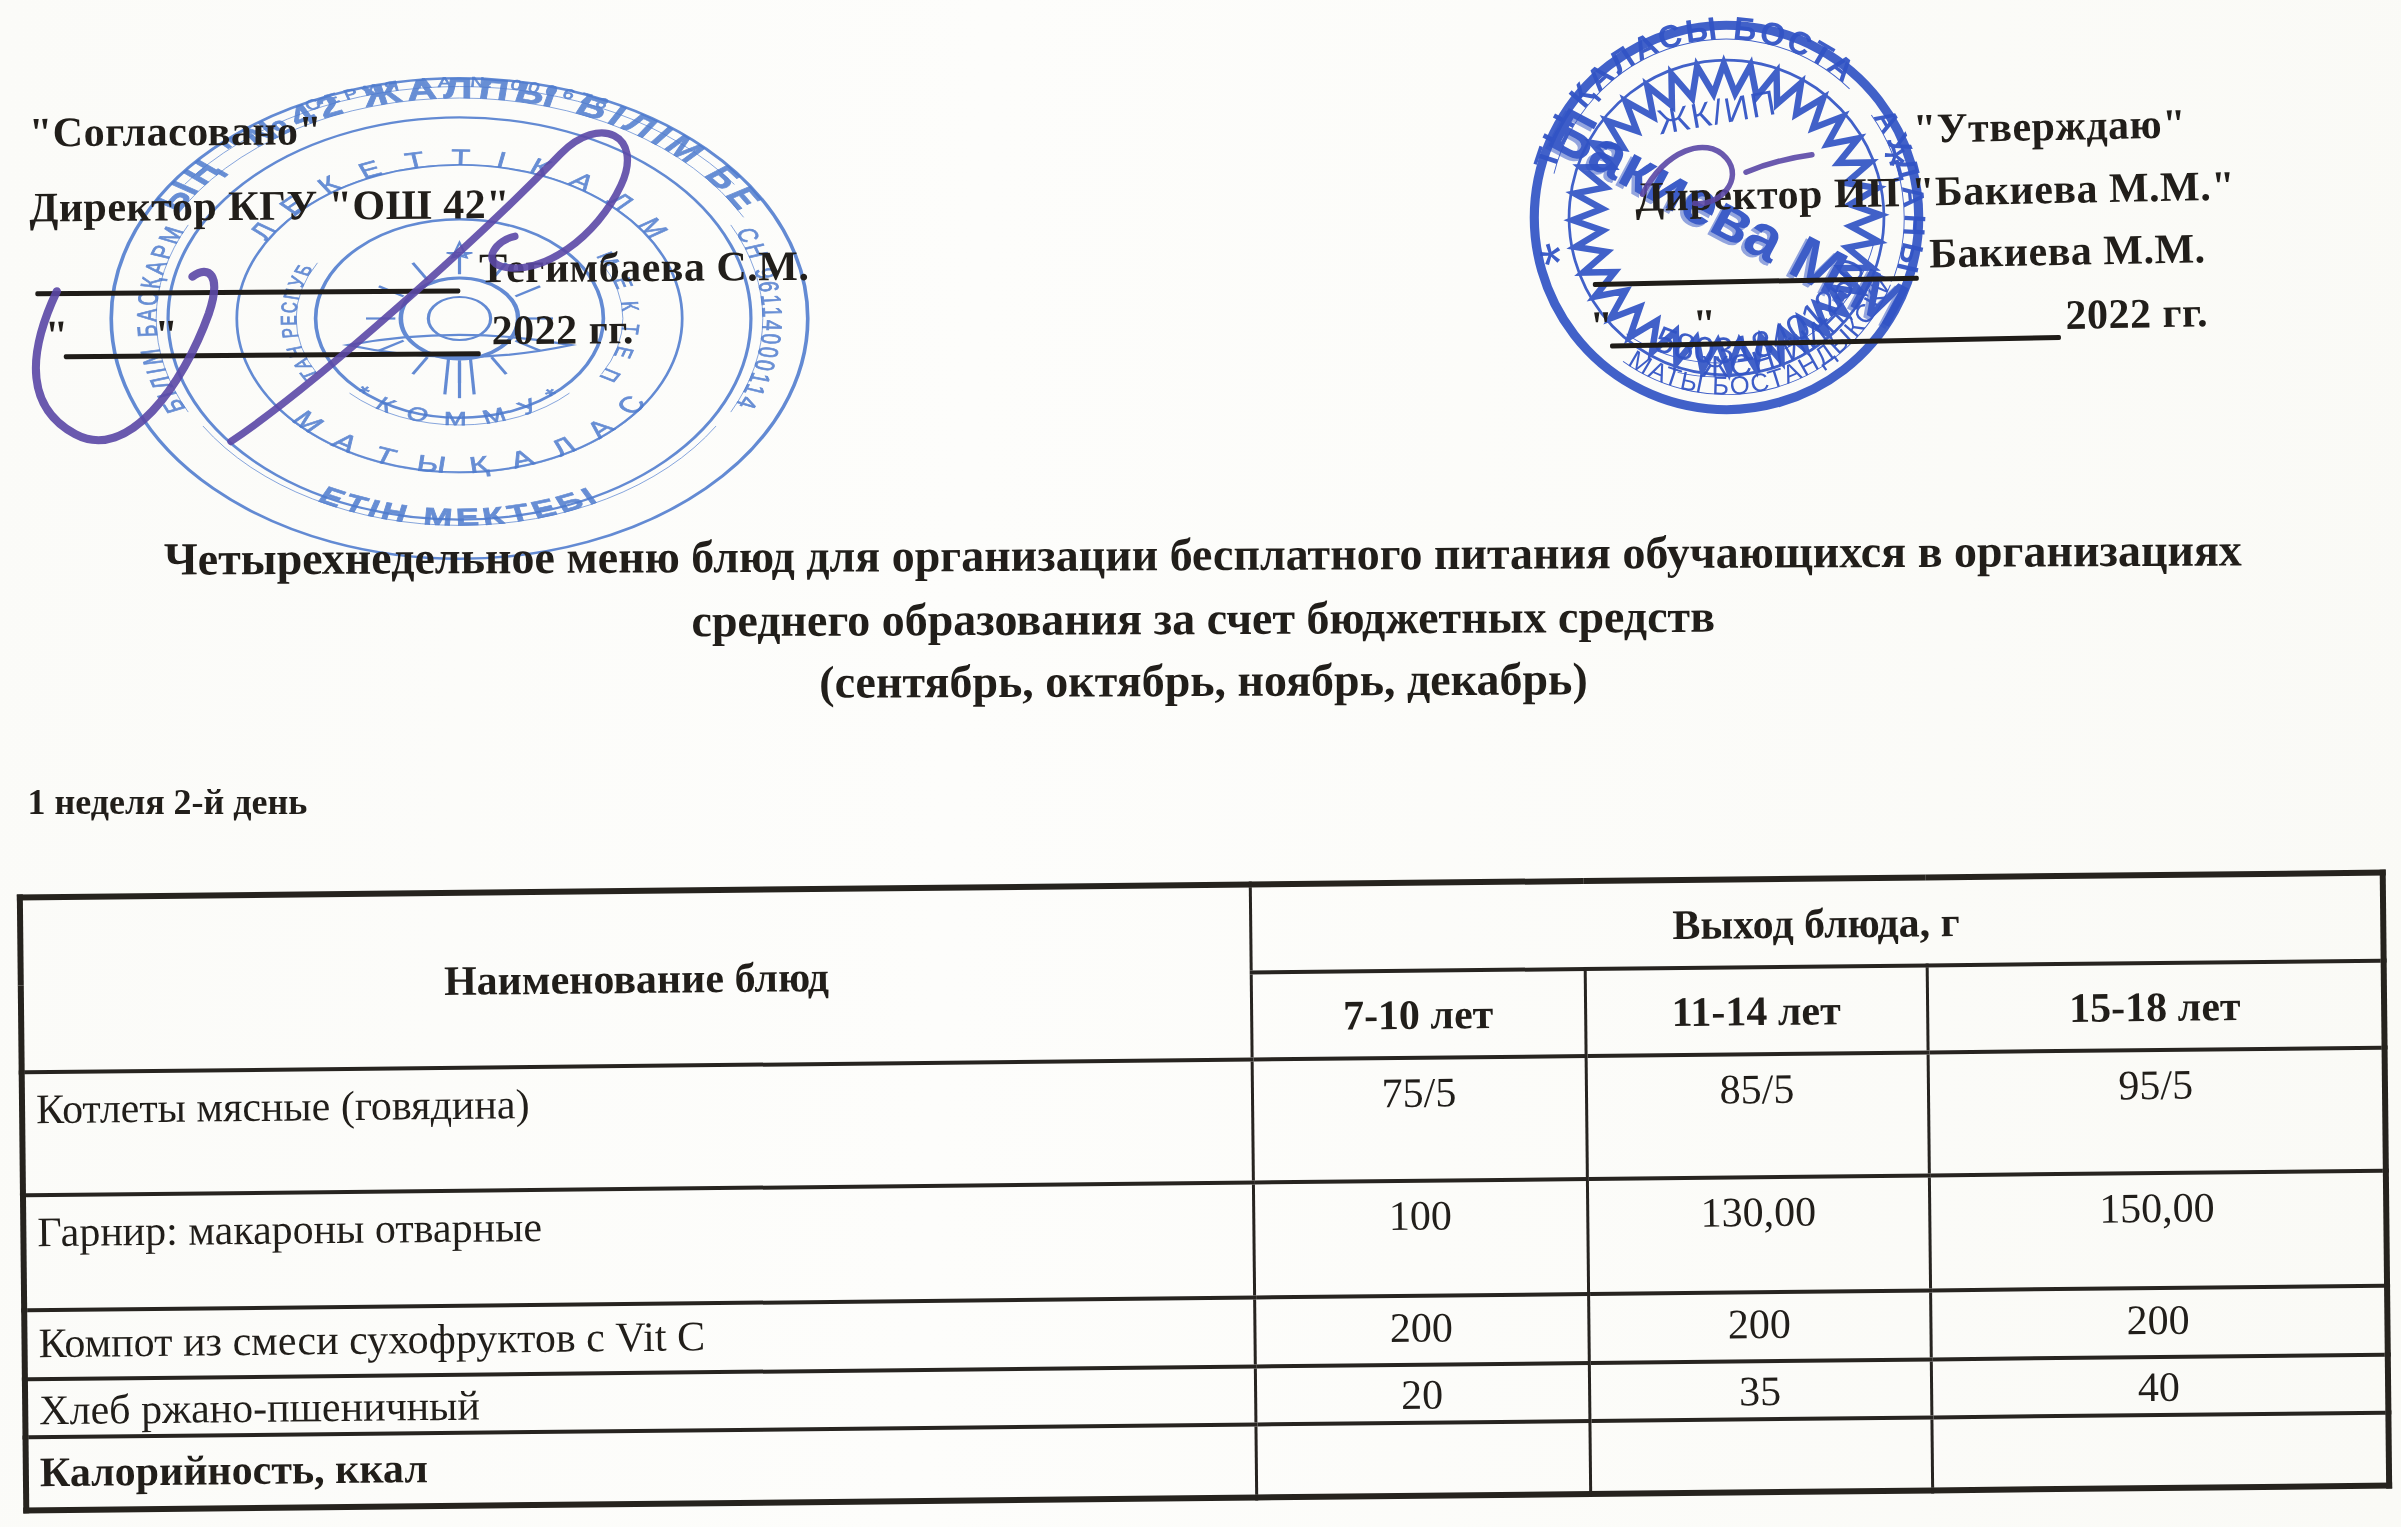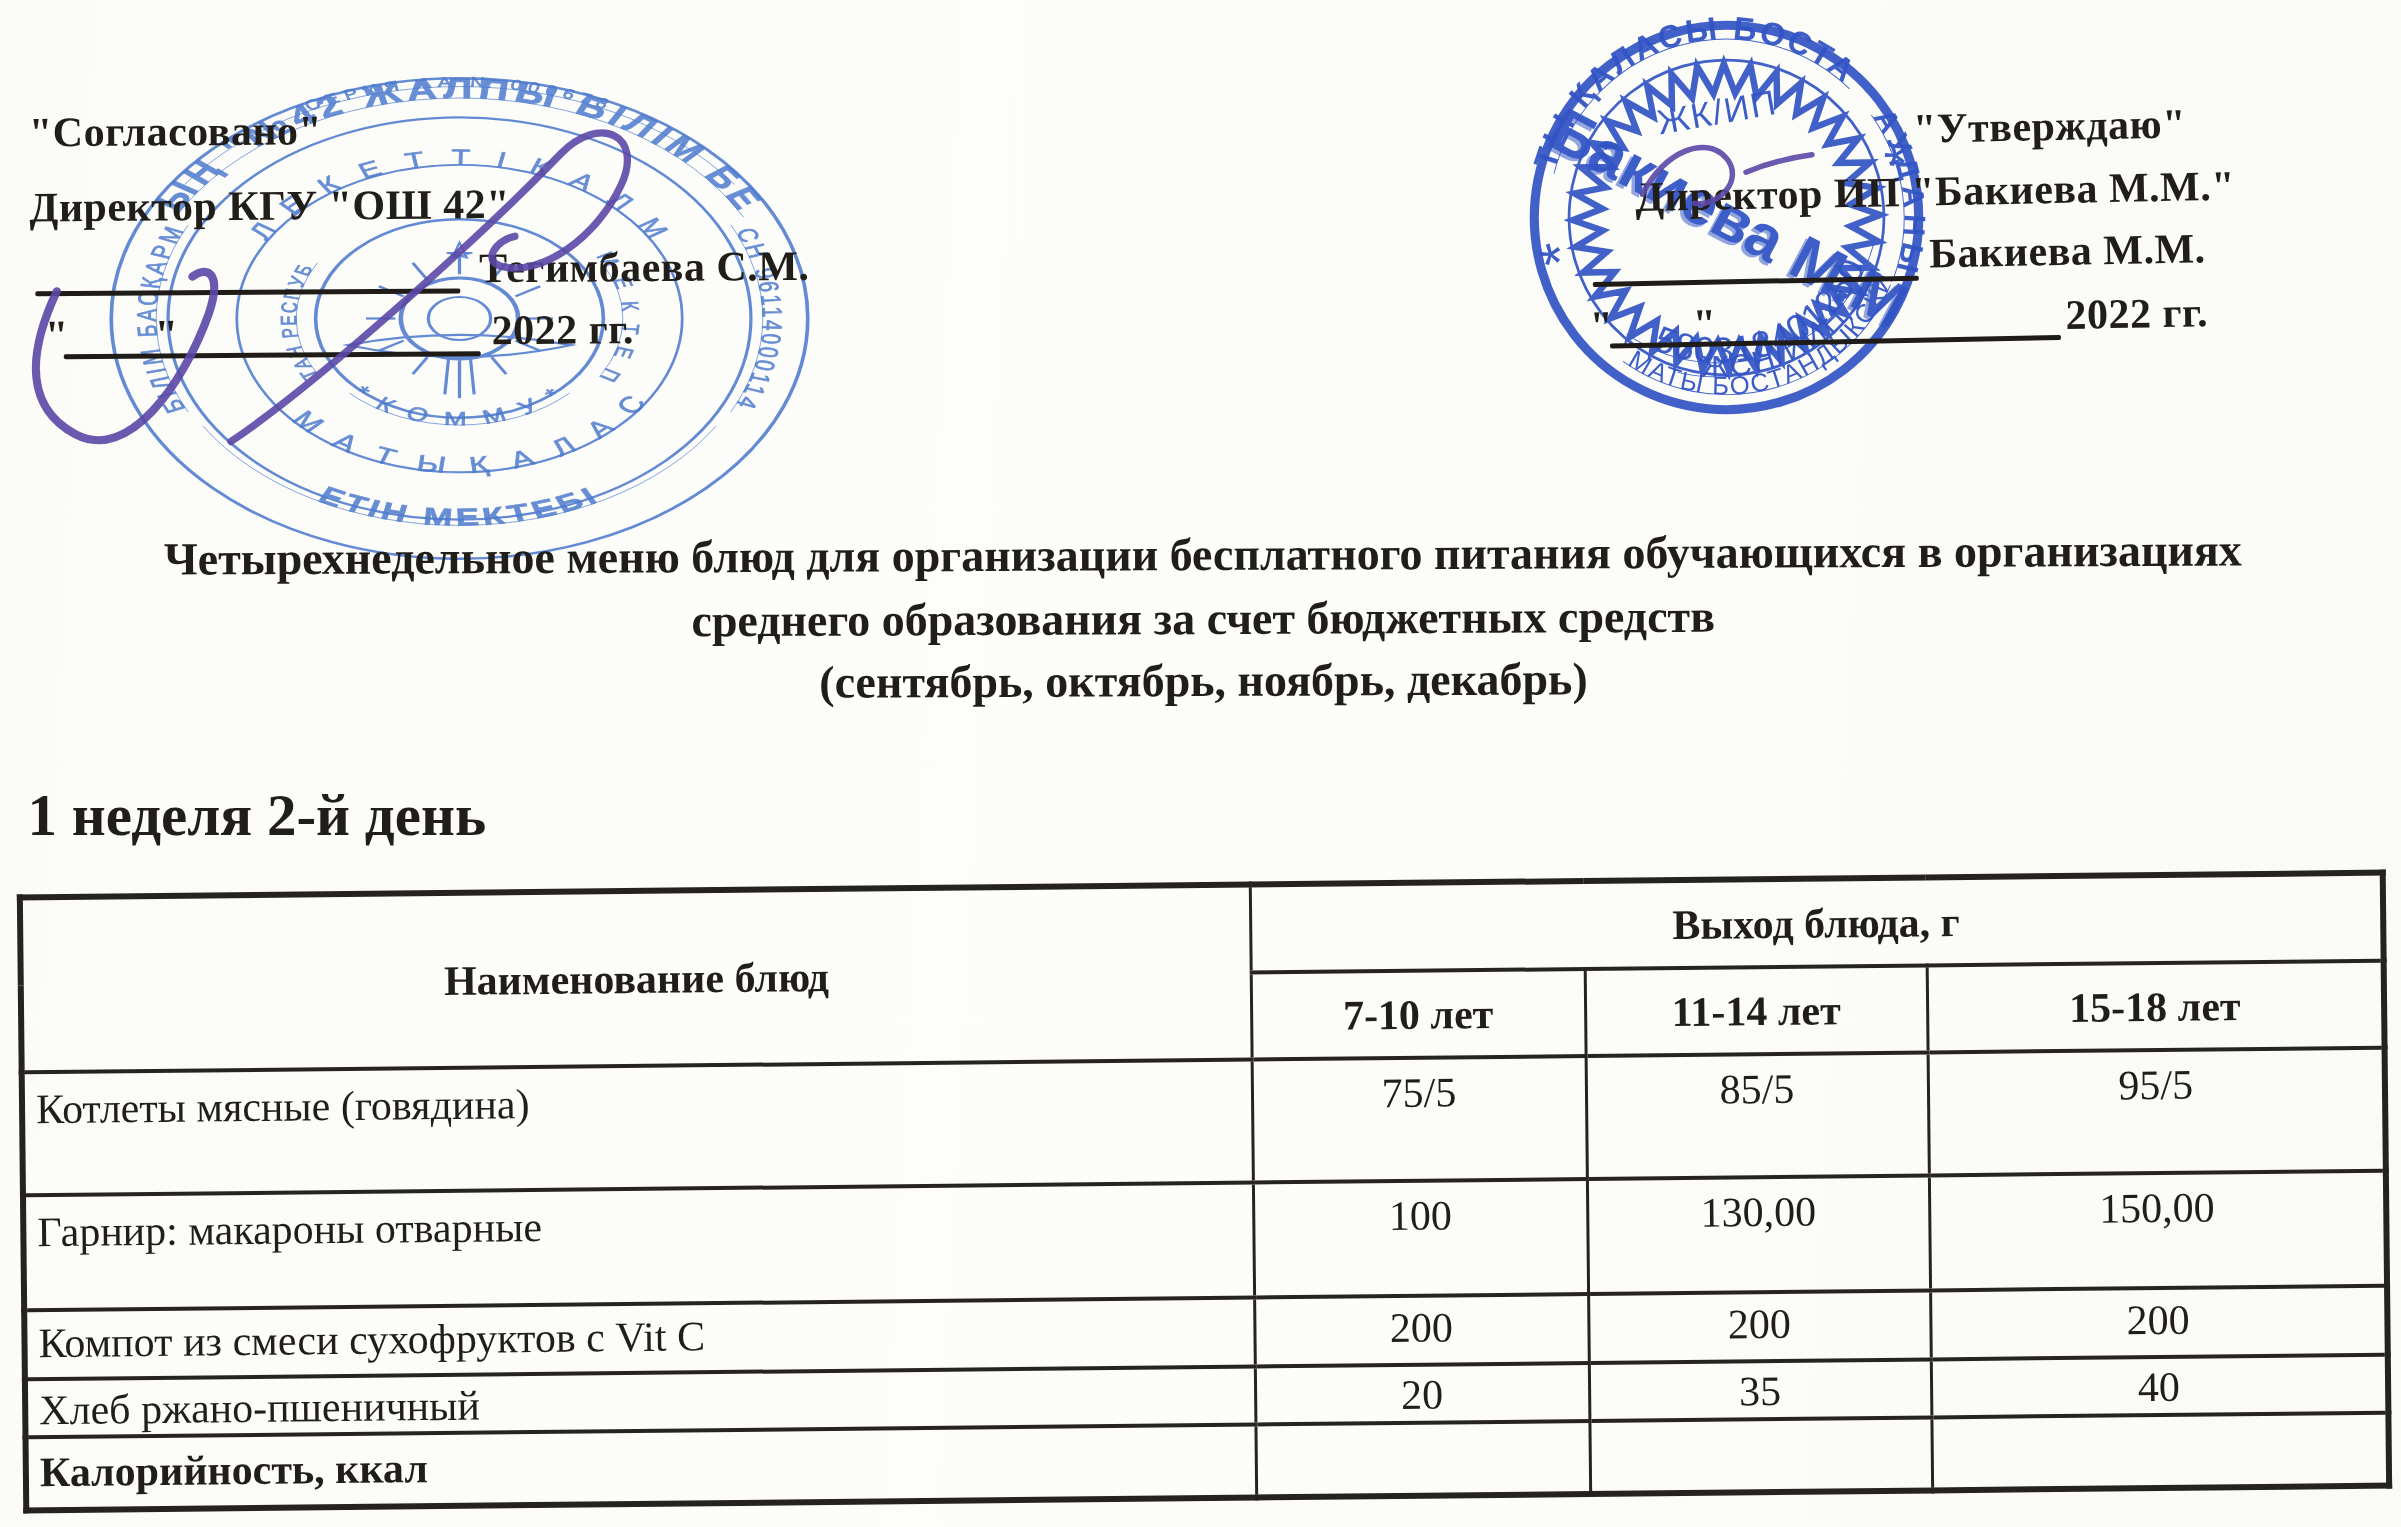--- a/index.html
+++ b/index.html
@@ -5,21 +5,21 @@
   html,body{margin:0;padding:0;background:#e8e8e4;}
   .page{
     position:relative;width:2401px;height:1527px;overflow:hidden;
     background:linear-gradient(93deg,#fbfbf8 0%,#fdfdfb 40%,#fafaf6 100%);
     font-family:"Liberation Serif","DejaVu Serif",serif;color:#211e1a;
   }
   .abs{position:absolute;}
   .docline{font-weight:bold;font-size:42px;line-height:1.08;white-space:nowrap;letter-spacing:0.5px;}
   .rule{position:absolute;height:4.6px;background:#1f1c18;border-radius:1.8px;}
   .title-line{position:absolute;left:0;width:100%;text-align:center;font-weight:bold;font-size:46px;white-space:nowrap;}
-  .week{font-weight:bold;font-size:59px;}
+  .week{font-weight:bold;font-size:36px;}
   
   .menu-table{border-collapse:collapse;table-layout:fixed;background:transparent;}
   .menu-table td{
     border:3.7px solid #272420;border-top-width:4.6px;border-bottom-width:4.6px;
     font-size:42px;overflow:hidden;
   }
   .hdr{font-weight:bold;text-align:center;vertical-align:middle;font-size:44px;}
   .dish{text-align:left;vertical-align:top;padding:11px 5.5px 0 11px;white-space:nowrap;}
   .val{text-align:center;vertical-align:top;padding-top:9.2px;}
   .bold-row{font-weight:bold;}

